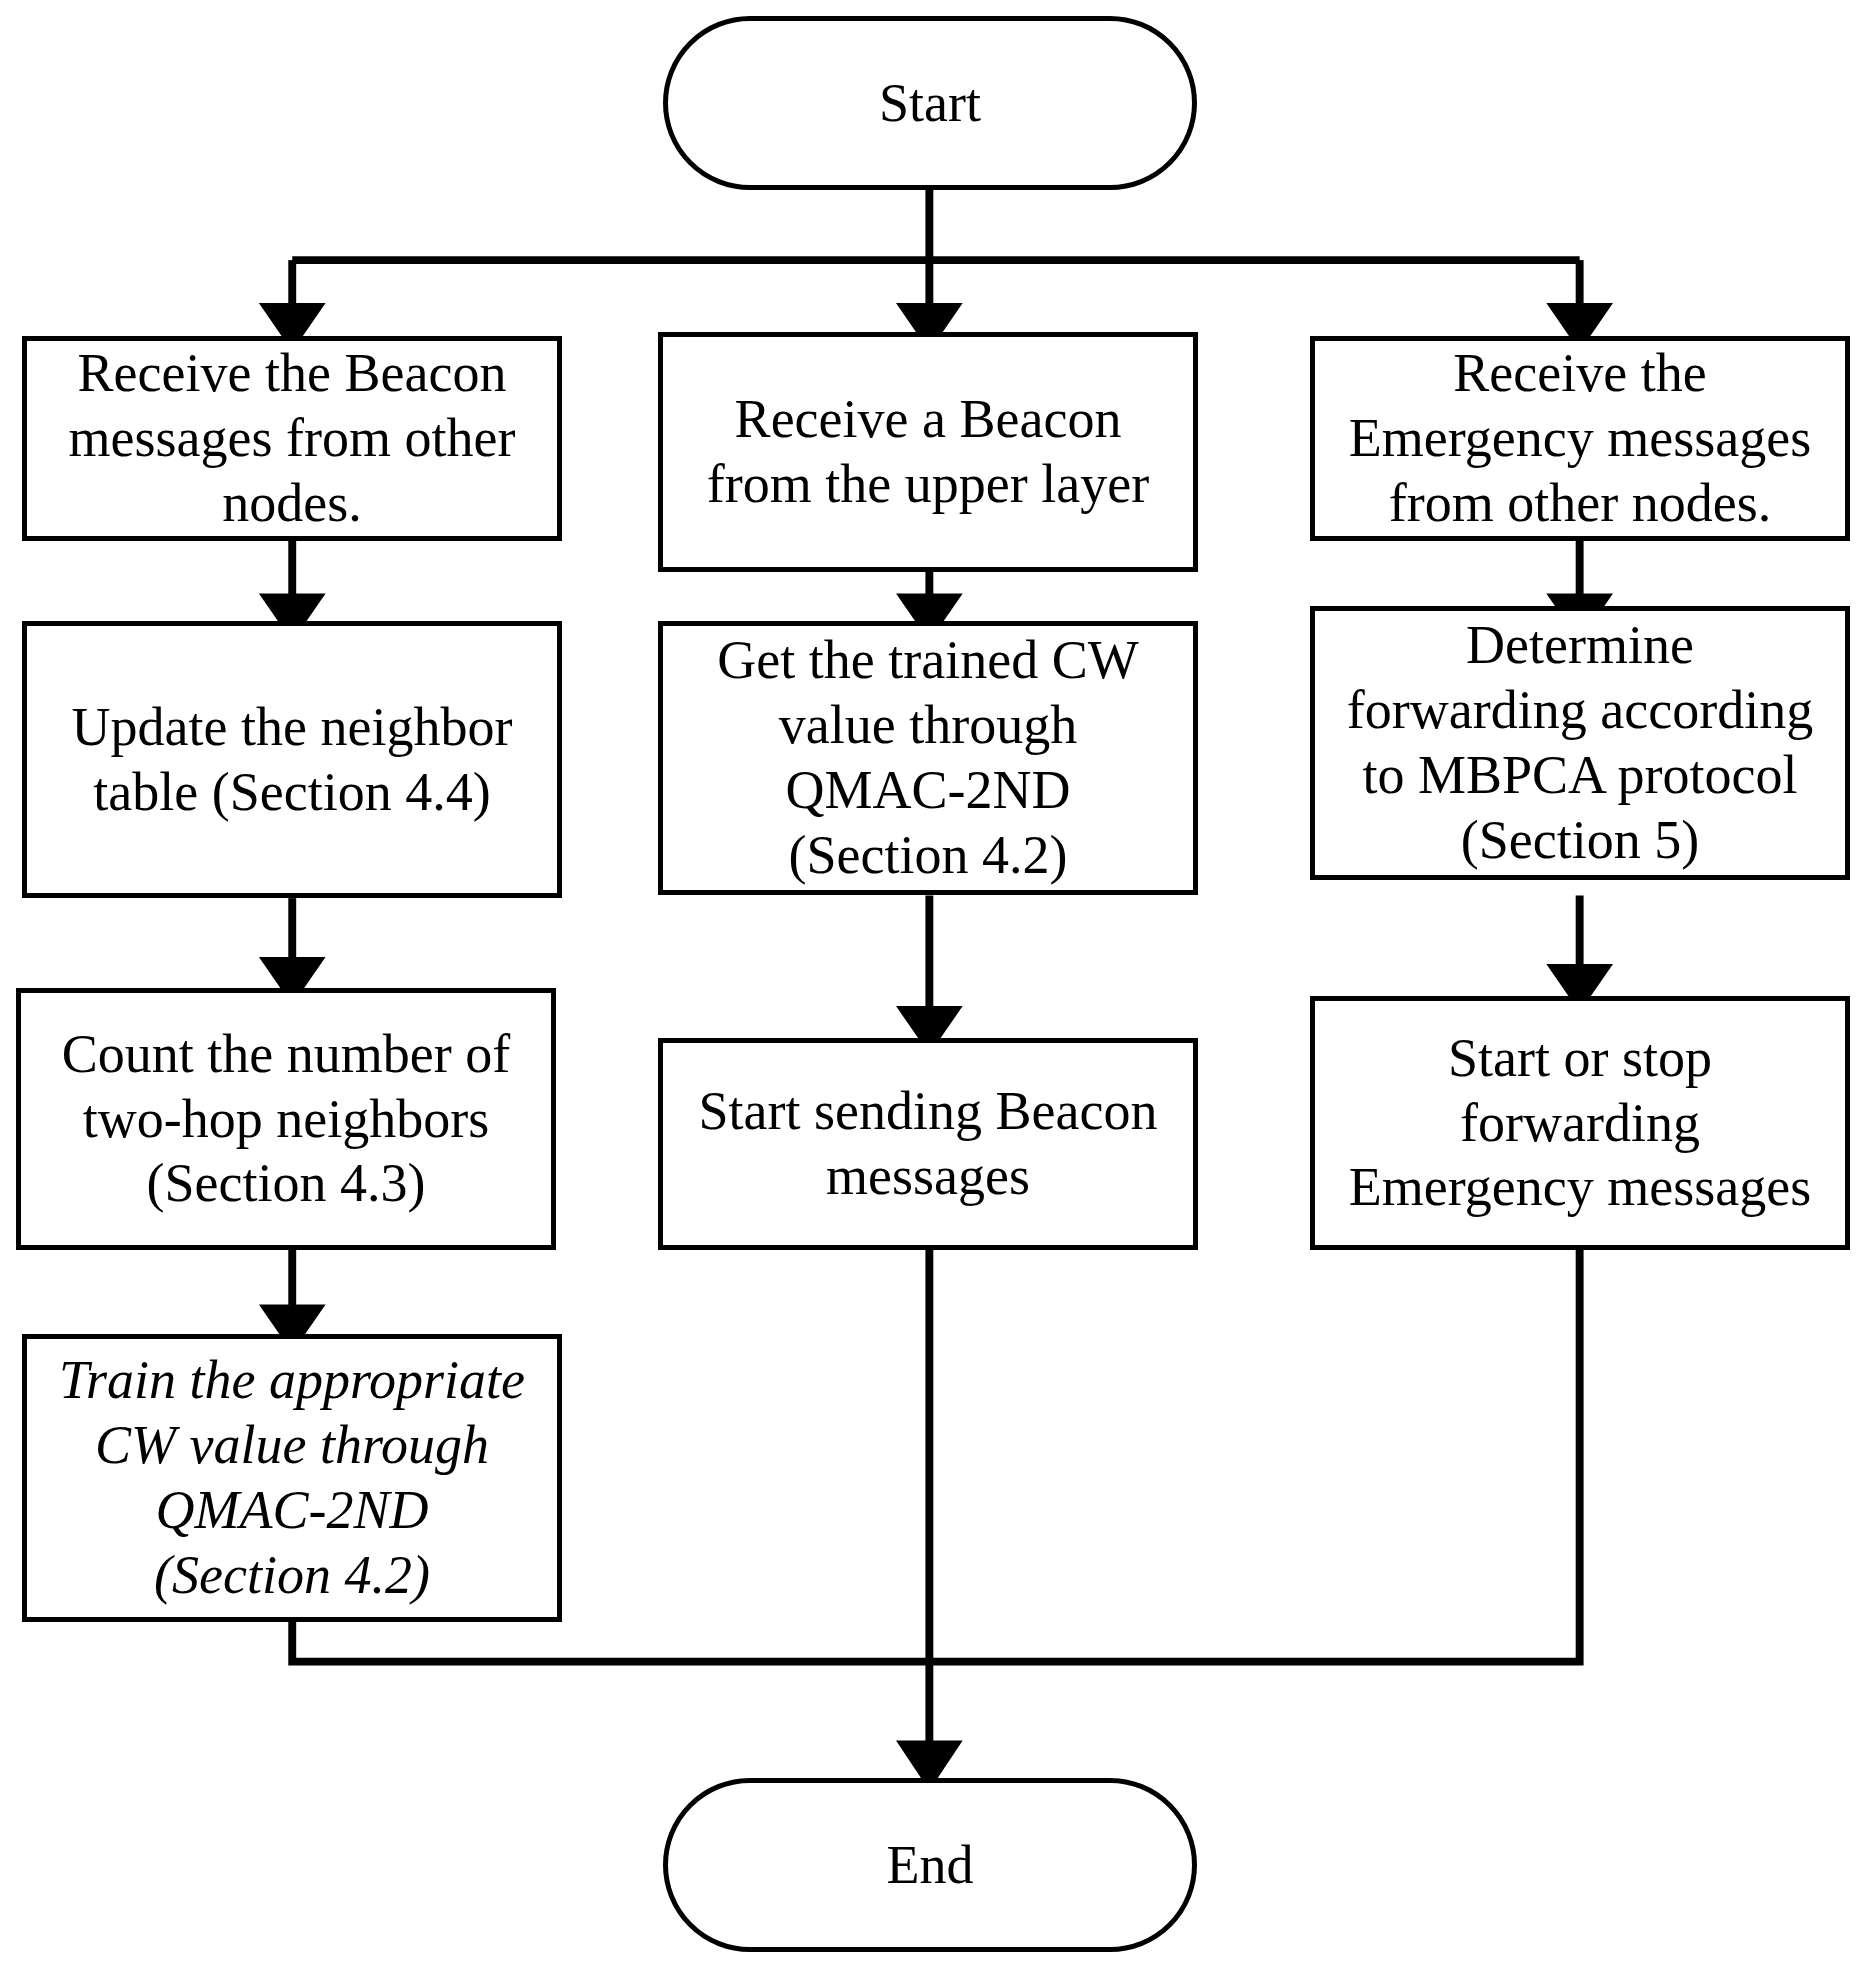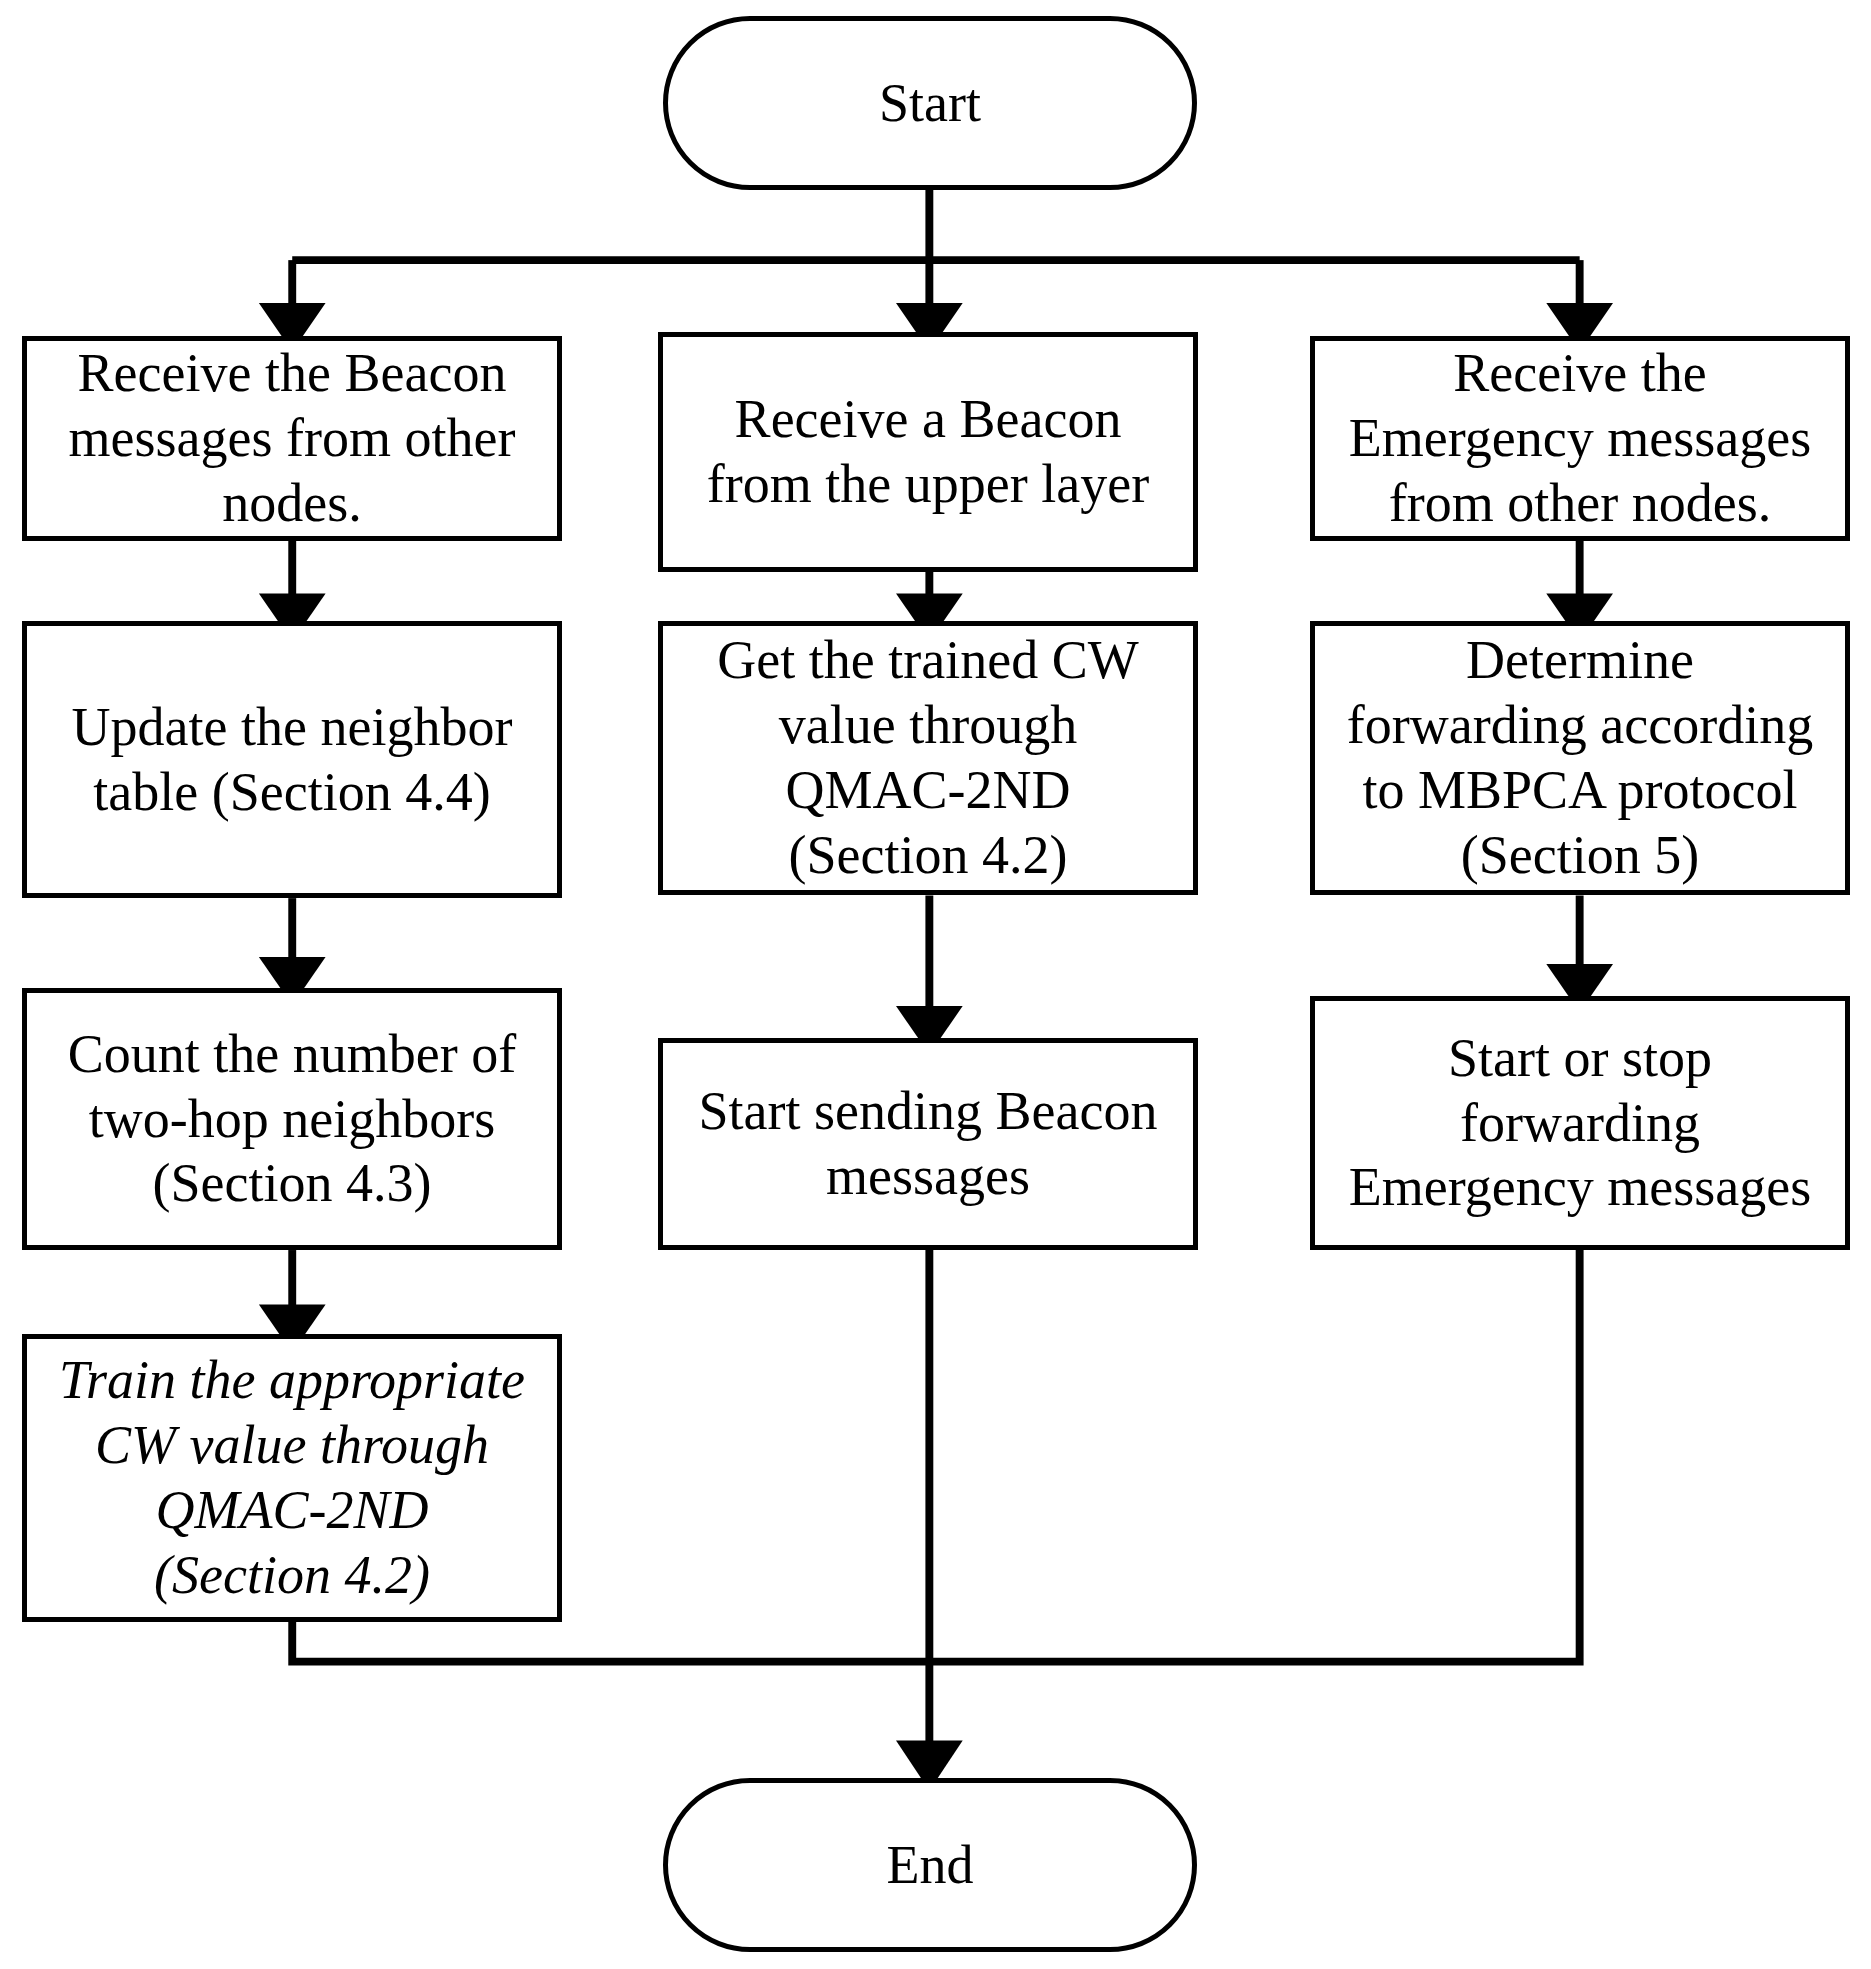--- a/index.html
+++ b/index.html
@@ -114,21 +114,21 @@
     <span>Receive the Beacon
 messages from other
 nodes.</span>
   </div>
 
   <div class="node process t-box" style="left:22px; top:621px; width:540px; height:277px;">
     <span>Update the neighbor
 table (Section 4.4)</span>
   </div>
 
-  <div class="node process t-box" style="left:22px; top:988px; width:540px; height:262px;">
+  <div class="node process t-box" style="left:16px; top:988px; width:540px; height:262px;">
     <span>Count the number of
 two-hop neighbors
 (Section 4.3)</span>
   </div>
 
   <div class="node process t-box" style="left:22px; top:1334px; width:540px; height:288px;font-style:italic;">
     <span>Train the appropriate
 CW value through
 QMAC-2ND
 (Section 4.2)</span>
@@ -150,21 +150,21 @@
     <span>Start sending Beacon
 messages</span>
   </div>
 
   <div class="node process t-box" style="left:1310px; top:336px; width:540px; height:205px;">
     <span>Receive the
 Emergency messages
 from other nodes.</span>
   </div>
 
-  <div class="node process t-box" style="left:1310px; top:621px; width:540px; height:274px;">
+  <div class="node process t-box" style="left:1310px; top:606px; width:540px; height:274px;">
     <span>Determine
 forwarding according
 to MBPCA protocol
 (Section 5)</span>
   </div>
 
   <div class="node process t-box" style="left:1310px; top:996px; width:540px; height:254px;">
     <span>Start or stop
 forwarding
 Emergency messages</span>

